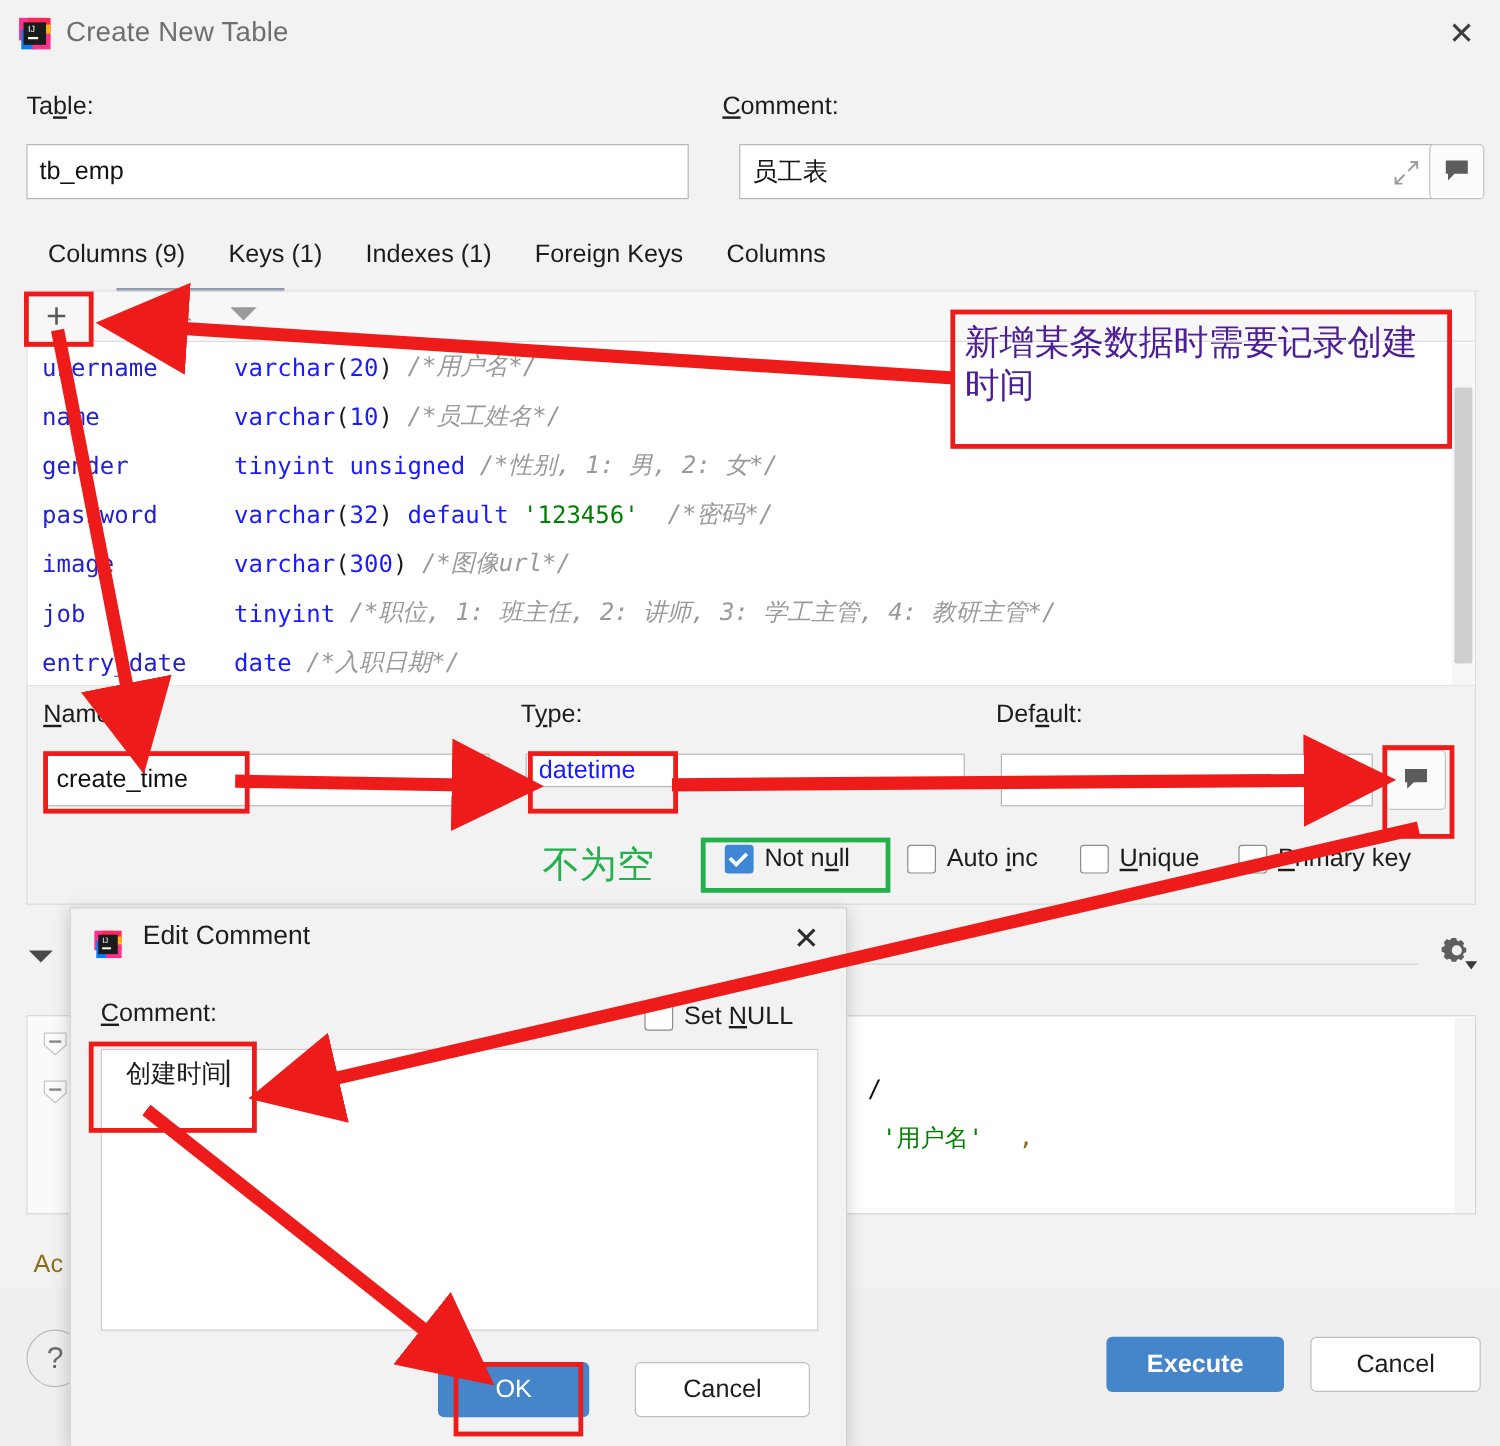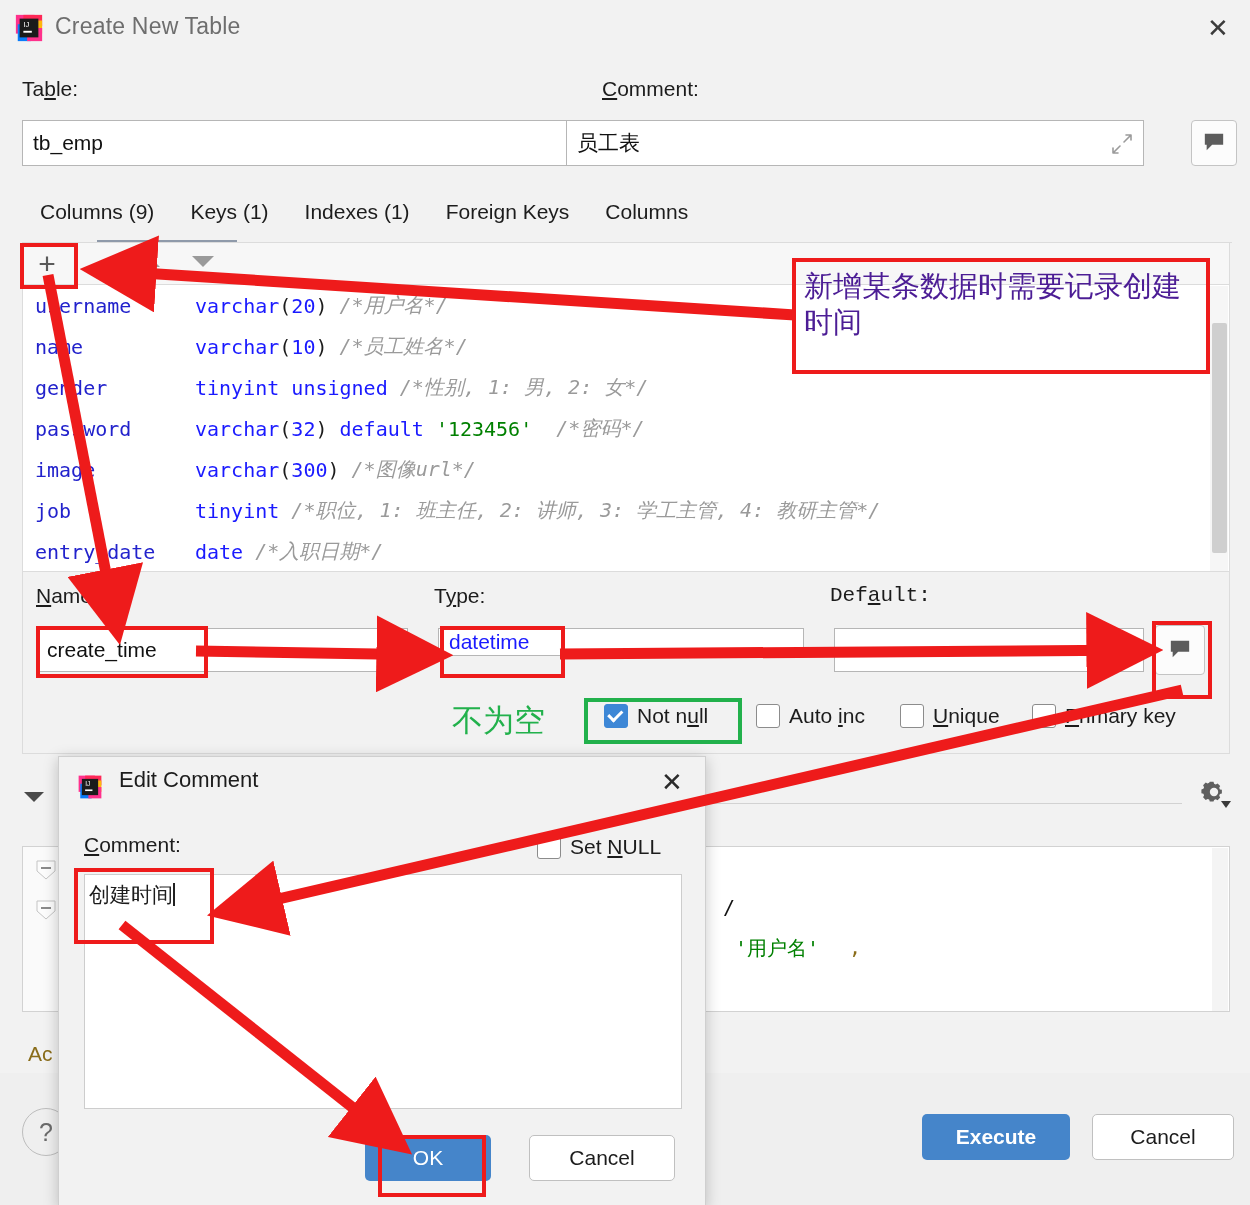--- a/index.html
+++ b/index.html
@@ -18,21 +18,21 @@
   #win-close{right:14px;top:10px;width:36px;height:36px;color:#3c3c3c;
              display:flex;align-items:center;justify-content:center;font-size:26px;font-weight:300;}
   
   .flabel{font-size:21px;color:#1c1c1c;}
   .ul{text-decoration:underline;text-underline-offset:2px;}
   .textfield{
     background:#fff;border:1px solid #b6b6b6;box-sizing:border-box;
     display:flex;align-items:center;padding:0 10px;font-size:21px;color:#111;
   }
   #table-field{left:22px;top:120px;width:552px;height:46px;}
-  #comment-field{left:566px;top:120px;width:578px;height:46px;}
+  #comment-field{left:616px;top:120px;width:578px;height:46px;}
   #expand-icon{position:absolute;right:10px;top:12px;width:22px;height:22px;color:#9b9b9b;}
   #comment-btn{left:1191px;top:120px;width:46px;height:46px;background:#fcfcfc;
      border:1px solid #c4c4c4;border-radius:4px;box-sizing:border-box;
      display:flex;align-items:center;justify-content:center;}
   
   #tabs{left:22px;top:192px;width:1210px;height:46px;display:flex;align-items:center;}
   .tab{font-size:21px;color:#1c1c1c;padding:4px 18px 10px 18px;white-space:nowrap;}
   #tab-underline{left:97px;top:240px;width:140px;height:4px;background:#8f9aaa;}
   #tabs-sep{left:22px;top:242px;width:1210px;height:1px;background:#dcdcdc;}
   
@@ -56,21 +56,21 @@
   .cnum{color:#1a1aff;}
   .cstr{color:#008000;}
   .ccom{color:#9a9a9a;font-style:italic;}
   #list-scroll-track{right:1px;top:1px;width:18px;height:286px;background:#f6f6f6;}
   #list-scroll-thumb{right:2px;top:38px;width:15px;height:230px;background:#cfcfcf;border-radius:2px;}
   
   #detail{left:22px;top:572px;width:1208px;height:182px;background:#f2f2f2;
           border:1px solid #dcdcdc;border-top:none;box-sizing:border-box;}
   #lbl-name{left:36px;top:584px;}
   #lbl-type{left:434px;top:584px;}
-  #lbl-default{left:830px;top:584px;font-family:Liberation Mono, monospace;}
+  #lbl-default{left:830px;top:584px;}
   #in-name{left:36px;top:628px;width:372px;height:44px;}
   #in-type{left:438px;top:628px;width:366px;height:28px;}
   #in-default{left:834px;top:628px;width:310px;height:44px;}
   #in-type .v{color:#1a1aff;}
   #btn-comment2{left:1155px;top:625px;width:50px;height:50px;background:#fcfcfc;
       border:1px solid #c4c4c4;border-radius:4px;box-sizing:border-box;
       display:flex;align-items:center;justify-content:center;}
   .chk-row{top:704px;display:flex;align-items:center;gap:9px;font-size:21px;}
   .box{width:24px;height:24px;border:1px solid #8c8c8c;background:#fff;border-radius:3px;
        box-sizing:border-box;display:flex;align-items:center;justify-content:center;}
@@ -105,21 +105,21 @@
   
   #modal{left:58px;top:756px;width:646px;height:449px;background:#f2f2f2;
          border:1px solid #cfcfcf;box-shadow:0 3px 14px rgba(0,0,0,.22);}
   #m-logo{left:18px;top:17px;width:26px;height:26px;position:absolute;}
   #m-title{position:absolute;left:60px;top:10px;font-size:22px;color:#1c1c1c;}
   #m-close{position:absolute;right:16px;top:8px;width:34px;height:34px;display:flex;
            align-items:center;justify-content:center;font-size:26px;font-weight:300;color:#2b2b2b;}
   #m-lbl{position:absolute;left:25px;top:76px;font-size:21px;}
   #m-setnull{position:absolute;left:478px;top:78px;display:flex;align-items:center;gap:9px;font-size:21px;}
   #m-textarea{position:absolute;left:25px;top:117px;width:598px;height:235px;background:#fff;
-              border:1px solid #cdcdcd;box-sizing:border-box;padding:6px 4px;font-size:21px;}
+              border:1px solid #cdcdcd;box-sizing:border-box;padding:6px 20px;font-size:21px;}
   .caret{display:inline-block;width:2px;height:23px;background:#222;vertical-align:-4px;}
   #m-ok{position:absolute;left:306px;top:378px;width:126px;height:46px;background:#4585ca;color:#fff;
         border-radius:5px;display:flex;align-items:center;justify-content:center;font-size:21px;}
   #m-cancel{position:absolute;left:470px;top:378px;width:146px;height:46px;background:#fff;border:1px solid #c0c0c0;
         box-sizing:border-box;border-radius:5px;display:flex;align-items:center;justify-content:center;font-size:21px;}
   
   #anno-layer{left:0;top:0;width:1250px;height:1205px;pointer-events:none;}
   .rbox{position:absolute;border:4px solid #ee1b1b;box-sizing:border-box;}
   .gbox{position:absolute;border:4px solid #22b14c;box-sizing:border-box;}
   #anno-text-box{left:792px;top:258px;width:418px;height:116px;background:rgba(255,255,255,.0);}

